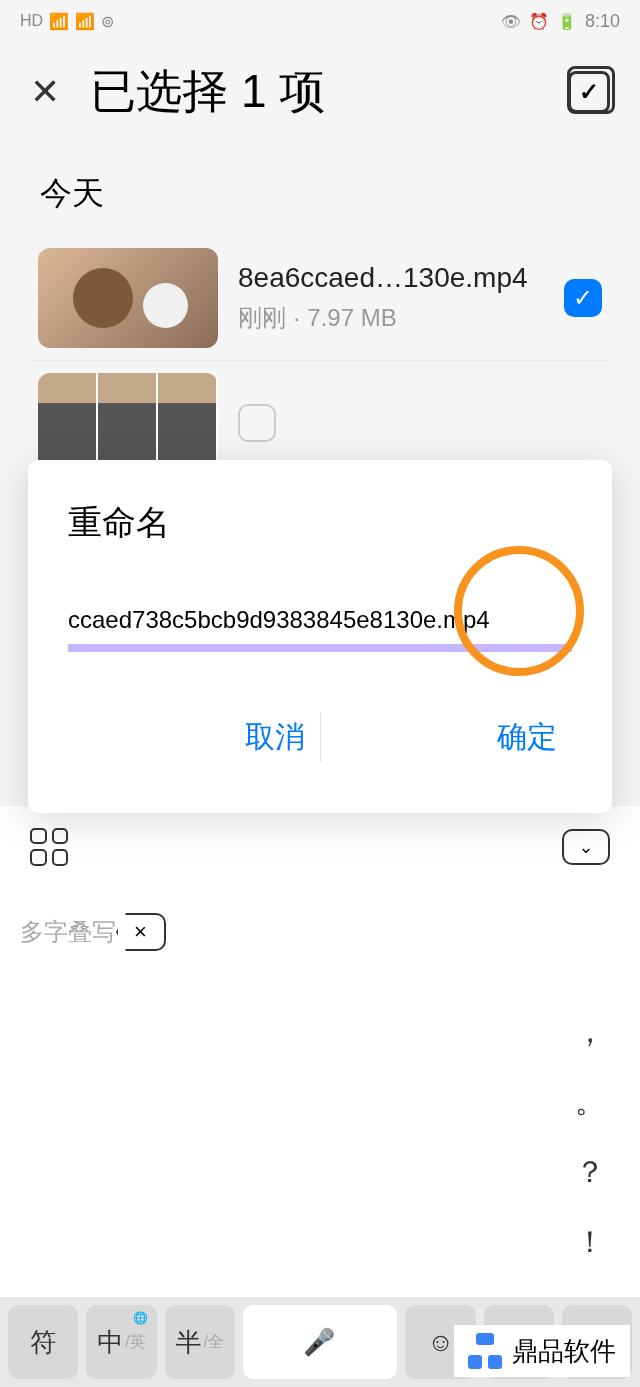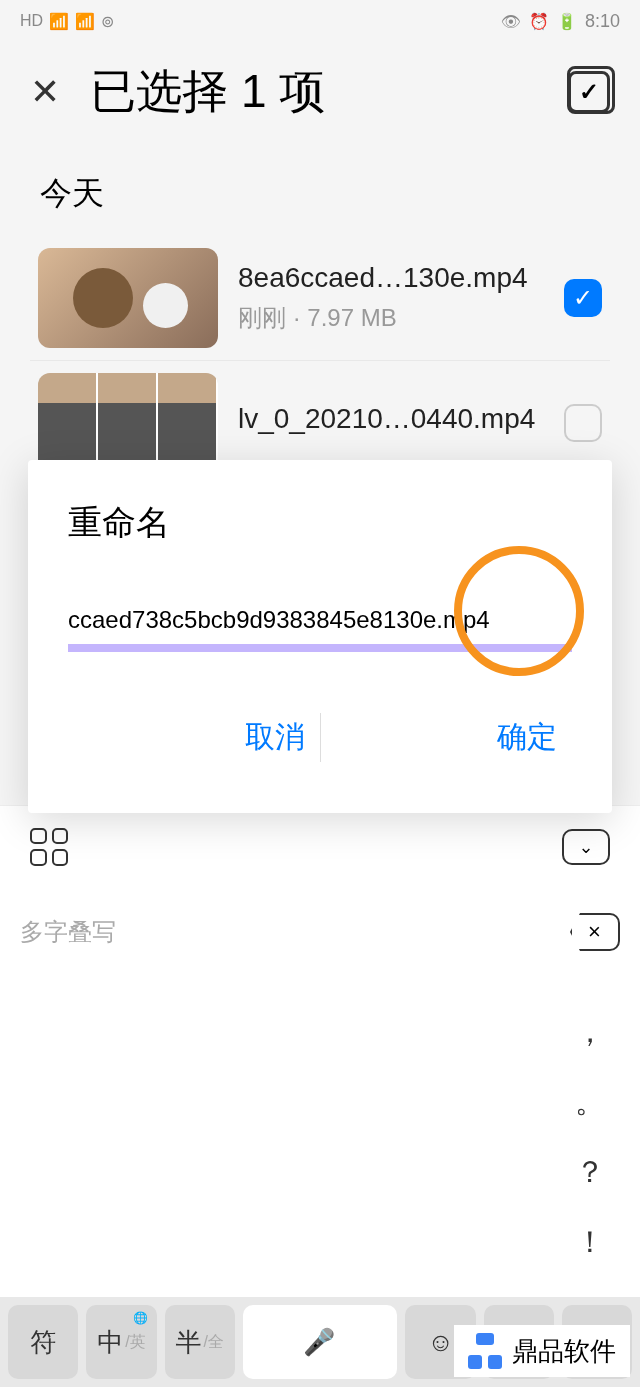--- a/index.html
+++ b/index.html
@@ -23,33 +23,33 @@
 .thumb1::after{content:"";position:absolute;left:35px;top:20px;width:60px;height:60px;background:#7a5a3a;border-radius:50%}
 .thumb1::before{content:"";position:absolute;right:30px;top:35px;width:45px;height:45px;background:#f0f0f0;border-radius:50%}
 .thumb2{background:#e8e8e8;display:flex}
 .thumb2 div{flex:1;background:linear-gradient(180deg,#c4a88a 30%,#555 30%);border-right:2px solid #fff}
 .file-info{flex:1}
 .file-name{font-size:28px;color:#222;margin-bottom:8px}
 .file-meta{font-size:24px;color:#999}
 .checkbox{width:38px;height:38px;border-radius:10px;flex-shrink:0}
 .checked{background:#007aff;display:flex;align-items:center;justify-content:center;color:#fff;font-size:24px}
 .unchecked{border:2px solid #ccc}
-.dialog{position:absolute;left:28px;right:28px;top:460px;background:#fff;border-radius:4px;padding:40px;box-shadow:0 8px 40px rgba(0,0,0,0.15);z-index:10}
+.dialog{position:absolute;left:28px;right:28px;top:460px;background:#fff;border-radius:10px;padding:40px;box-shadow:0 8px 40px rgba(0,0,0,0.15);z-index:10}
 .dialog-title{font-size:34px;padding-bottom:50px}
 .input-wrap{position:relative}
 .rename-input{width:100%;border:none;border-bottom:8px solid #c4b5fd;font-size:24px;padding:10px 0;outline:none;background:transparent}
 .annotation{position:absolute;right:-12px;top:-50px;width:130px;height:130px;border:8px solid #f7931e;border-radius:50%;pointer-events:none}
 .dialog-actions{display:flex;margin-top:50px;position:relative}
 .dialog-actions::before{content:"";position:absolute;left:50%;top:15%;height:70%;width:1px;background:#ddd}
 .dialog-btn{flex:1;text-align:right;font-size:30px;color:#007aff;padding:15px;cursor:pointer}
 .kb-top{position:absolute;left:0;right:0;top:805px;height:82px;background:#fff;display:flex;align-items:center;justify-content:space-between;padding:0 30px;border-top:1px solid #eee}
 .grid-icon{display:grid;grid-template-columns:1fr 1fr;gap:5px;width:38px;height:38px}
 .grid-icon span{border:2.5px solid #333;border-radius:5px}
 .collapse-kb{width:48px;height:36px;border:2.5px solid #333;border-radius:10px;display:flex;align-items:center;justify-content:center;font-size:18px}
-.kb-suggest{position:absolute;left:0;right:0;top:887px;height:90px;background:#fff;display:flex;align-items:center;justify-content:space-between;padding:0 20px}
+.kb-suggest{position:absolute;left:0;right:0;top:887px;height:90px;background:#fff;display:flex;align-items:center;padding:0 20px}
 .suggest-text{color:#aaa;font-size:24px}
 .backspace{width:50px;height:38px;border:2.5px solid #333;border-radius:6px 10px 10px 6px;display:flex;align-items:center;justify-content:center;position:relative;clip-path:polygon(20% 0,100% 0,100% 100%,20% 100%,0 50%)}
 .backspace::after{content:"×";font-size:22px;position:absolute;left:16px}
 .kb-body{position:absolute;left:0;right:0;top:977px;bottom:90px;background:#fff;display:flex;flex-direction:column;justify-content:space-around;align-items:flex-end;padding:20px 30px}
 .punct{font-size:30px;color:#333;width:40px;text-align:center}
 .kb-bottom{position:absolute;left:0;right:0;bottom:0;height:90px;background:#e8e8e8;display:flex;gap:8px;padding:8px}
 .kb-key{background:#d8d8d8;border-radius:10px;display:flex;align-items:center;justify-content:center;font-size:26px;color:#333;position:relative}
 .kb-key.wide{flex:2.2;background:#fff}
 .kb-key.sm{flex:1}
 .kb-sup{position:absolute;top:6px;right:8px;font-size:12px;color:#888}
@@ -93,23 +93,20 @@
       <div class="file-meta">刚刚 · 7.97 MB</div>
     </div>
     <div class="checkbox checked">✓</div>
   </div>
   <div class="file-item">
     <div class="thumb thumb2">
         <div></div>
         <div></div>
         <div></div>
       </div>
-    <div class="file-info">
-      <div class="file-name">lv_0_20210…0440.mp4</div>
-    </div>
     <div class="checkbox unchecked"></div>
   </div>
 </div>
 
 <div class="dialog">
   <div class="dialog-title">重命名</div>
   <div class="input-wrap">
     <input class="rename-input" value="ccaed738c5bcb9d9383845e8130e.mp4" style="">
     <div class="annotation"></div>
   </div>

